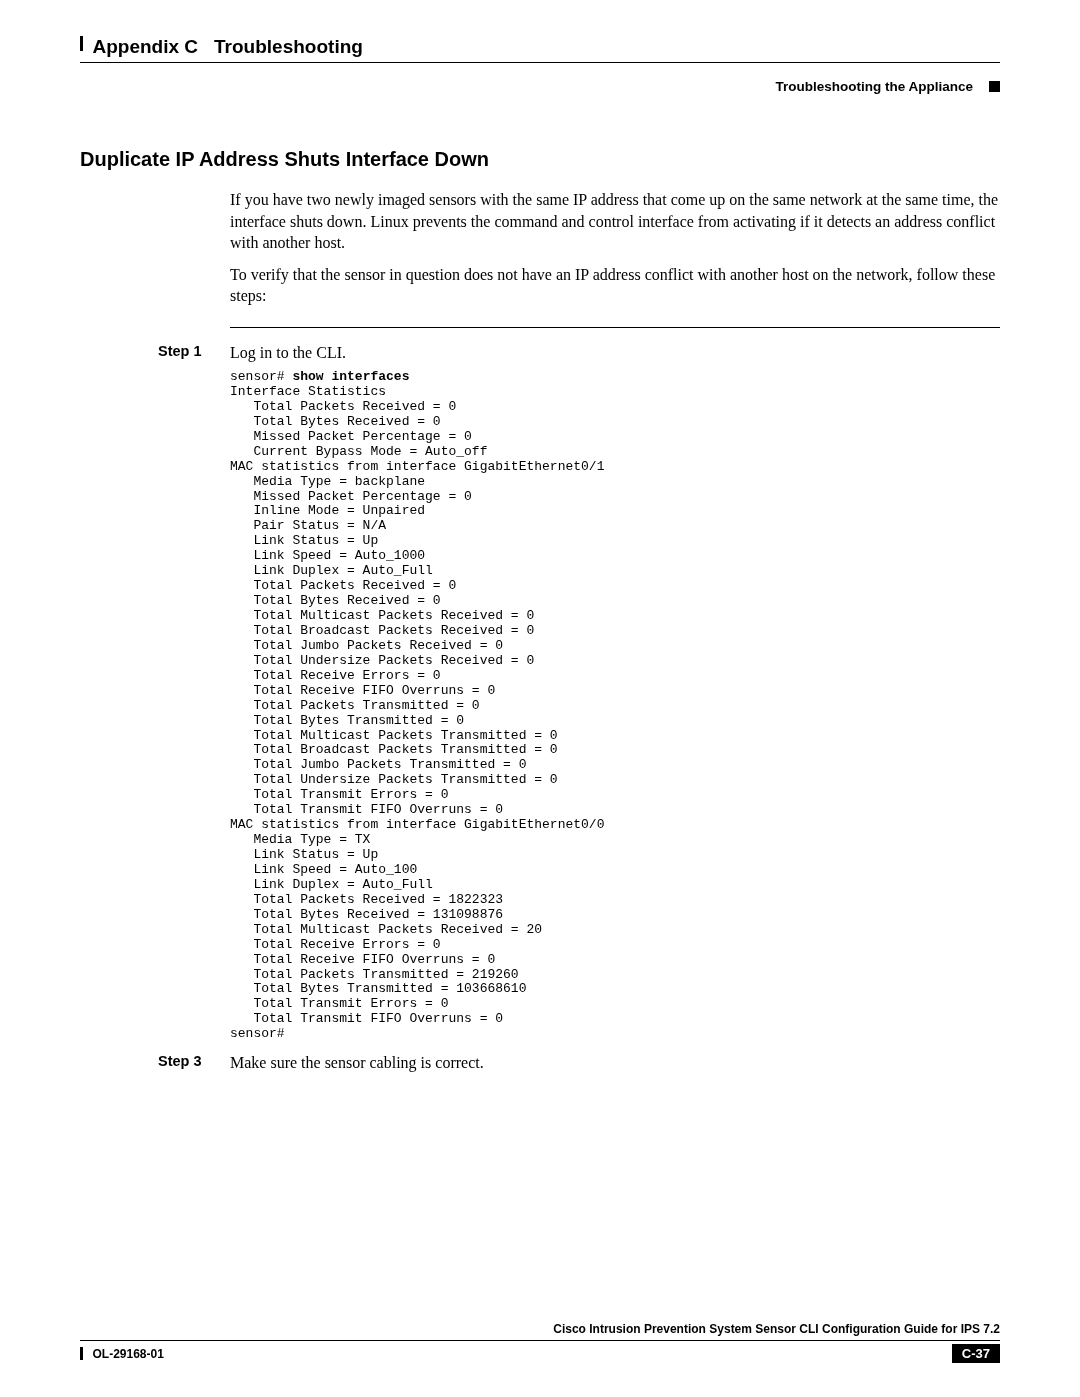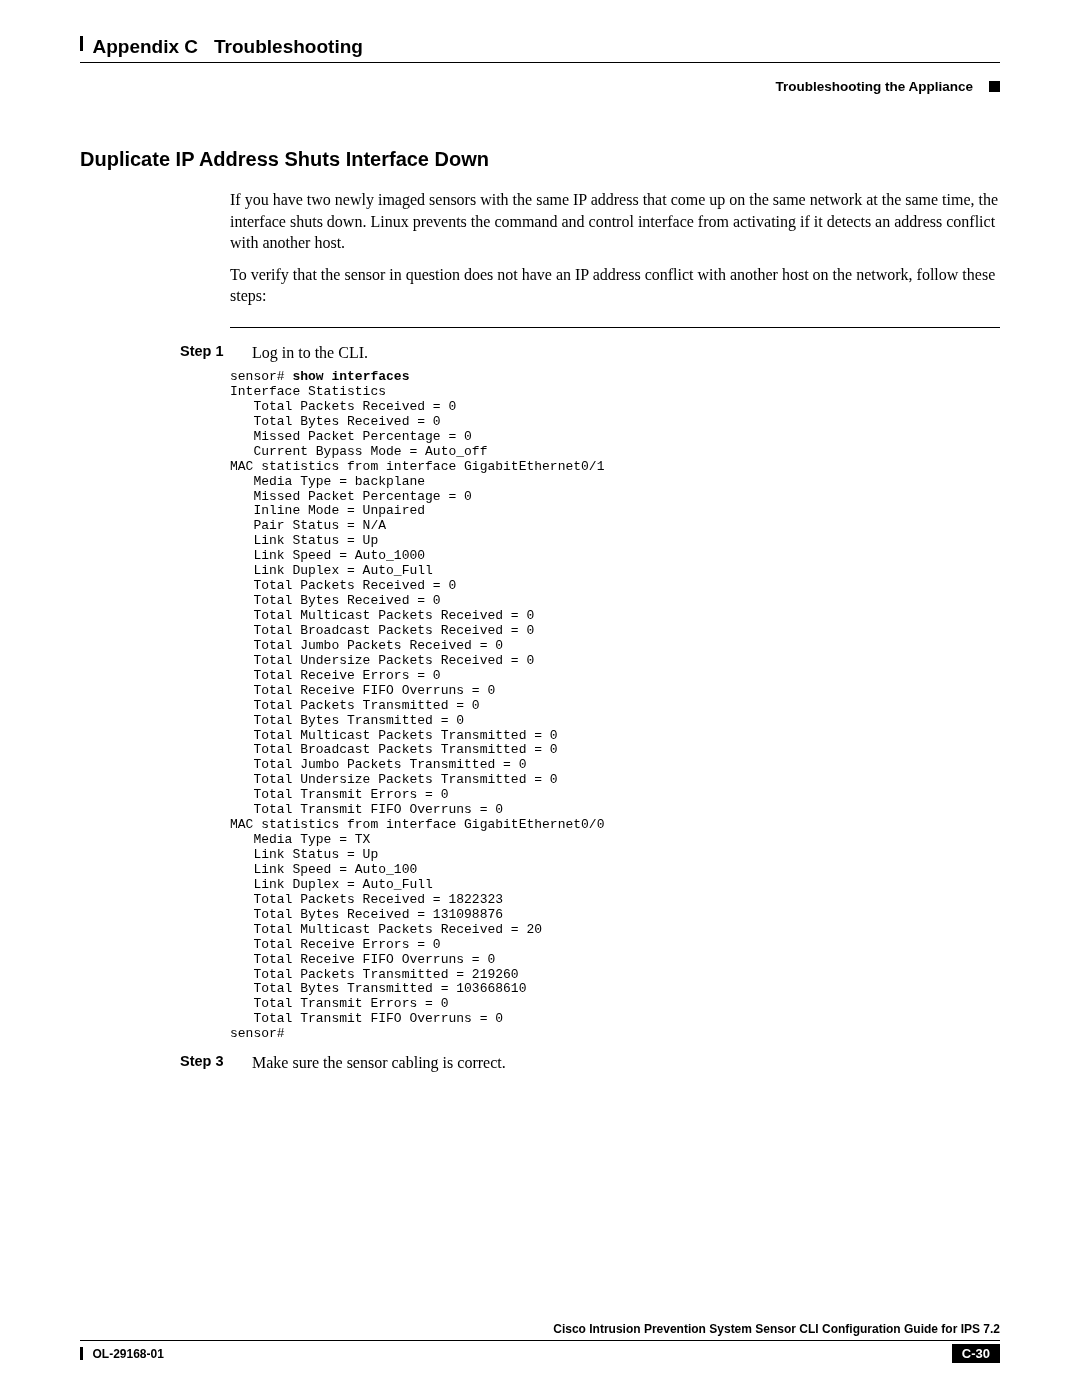--- a/index.html
+++ b/index.html
@@ -76,21 +76,21 @@
     display: flex;
     margin-bottom: 6px;
     font-size: 16px;
   }
   .step-label {
     font-family: Arial, Helvetica, sans-serif;
     font-weight: bold;
     width: 72px;
     flex-shrink: 0;
     text-align: left;
-    margin-left: 100px;
+    margin-left: 78px;
     font-size: 14.5px;
     padding-top: 1px;
   }
   .step-content {
     flex: 1;
     line-height: 1.38;
   }
   .code-block {
     margin-left: 150px;
     font-family: "Courier New", Courier, monospace;
@@ -233,17 +233,17 @@
   </div>
 
   <div class="footer">
     <div class="footer-title">Cisco Intrusion Prevention System Sensor CLI Configuration Guide for IPS 7.2</div>
     <div class="footer-line"></div>
     <div class="footer-bar">
       <div class="footer-left">
         <span class="vert-rule2"></span>
         <span>OL-29168-01</span>
       </div>
-      <div class="page-num">C-30</div>
+      <div class="page-num">C-37</div>
     </div>
   </div>
 
 </div>
 
 </body></html>

